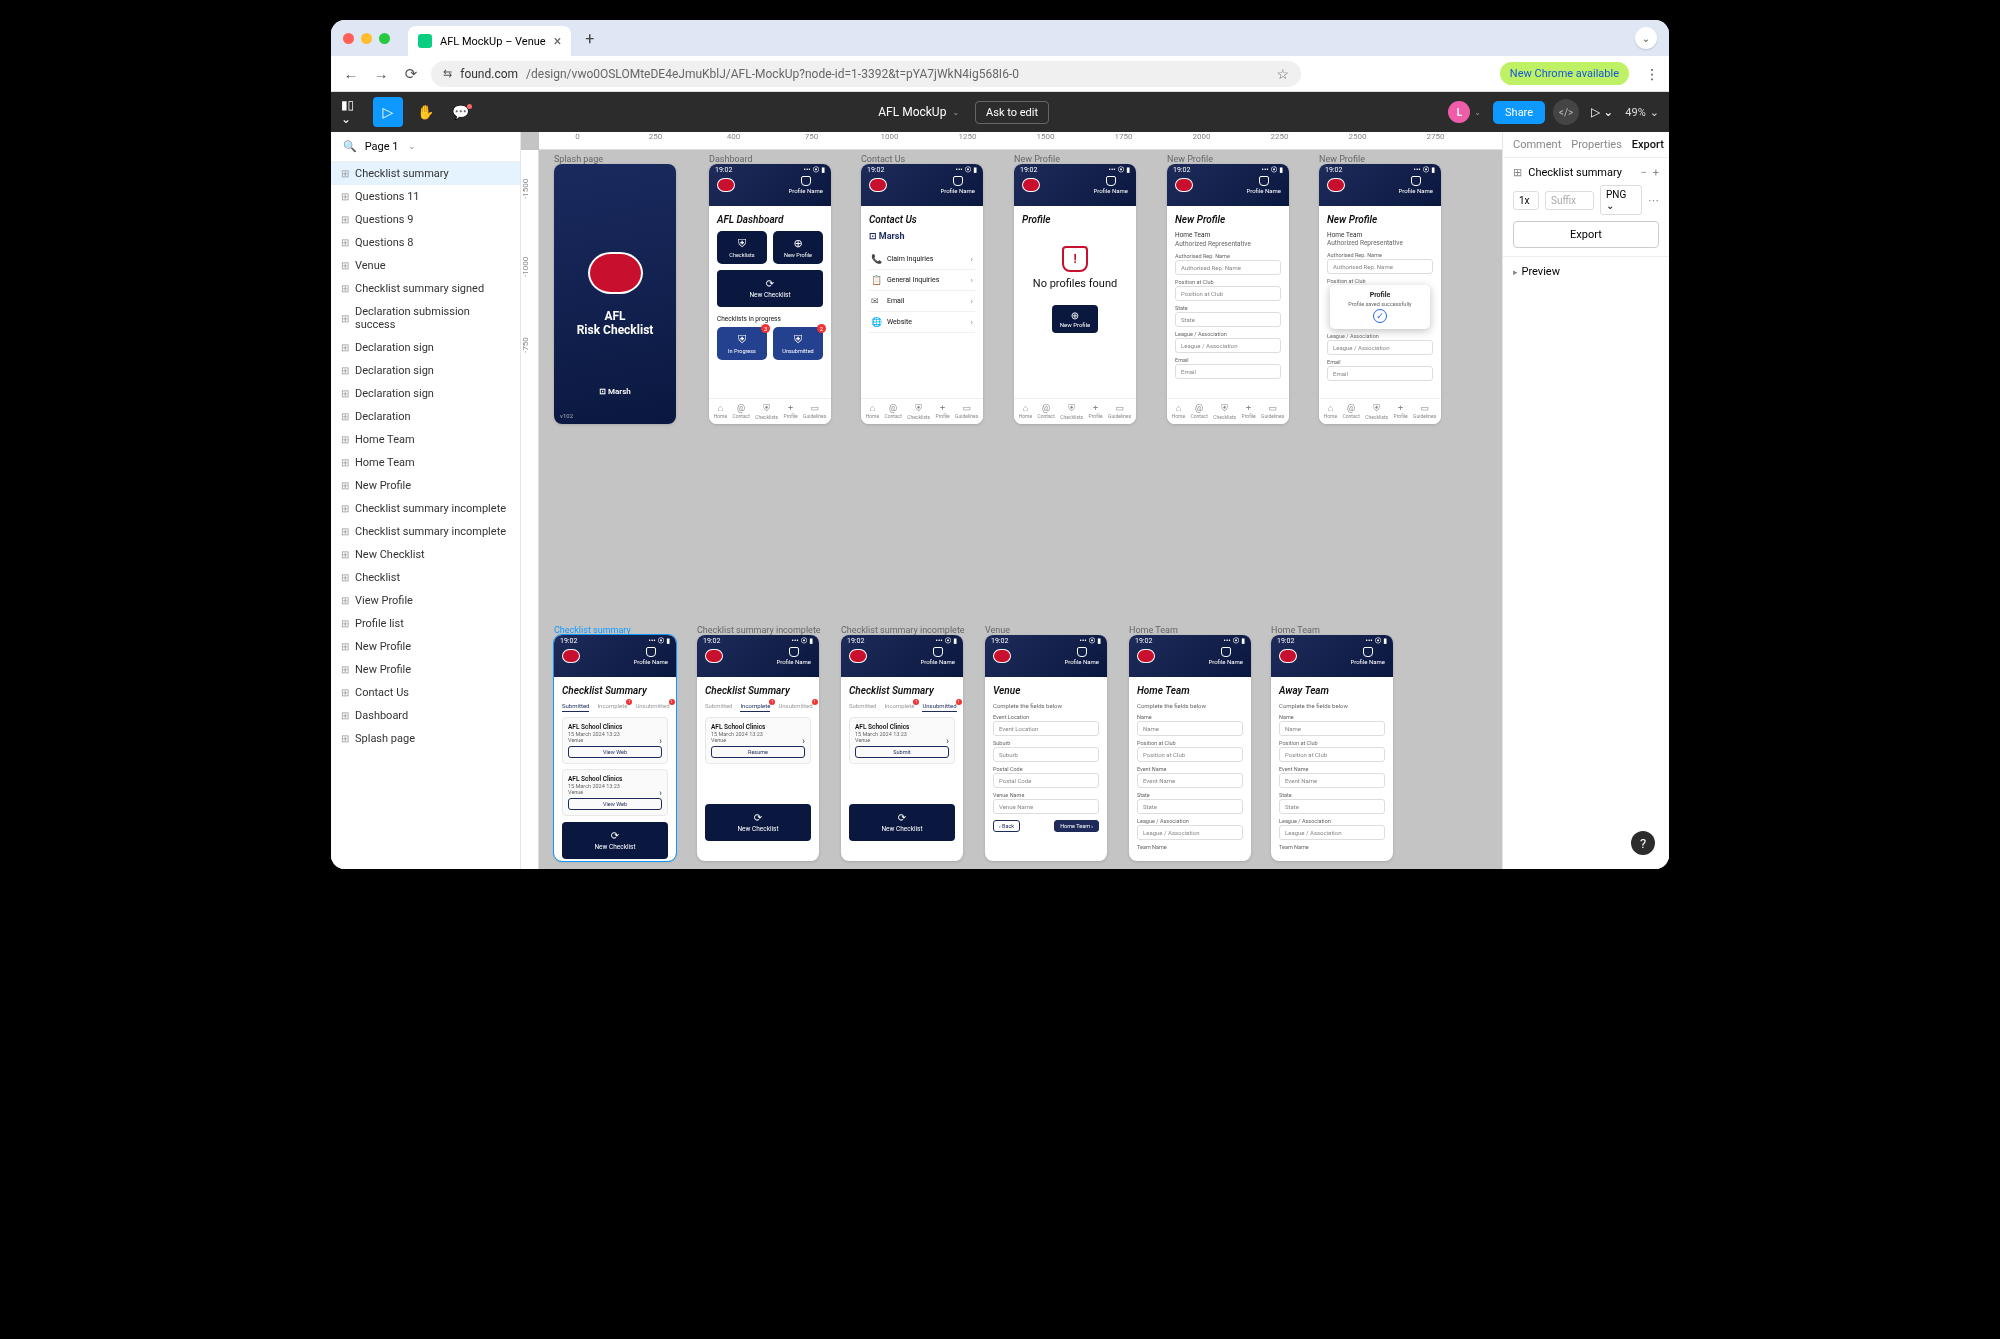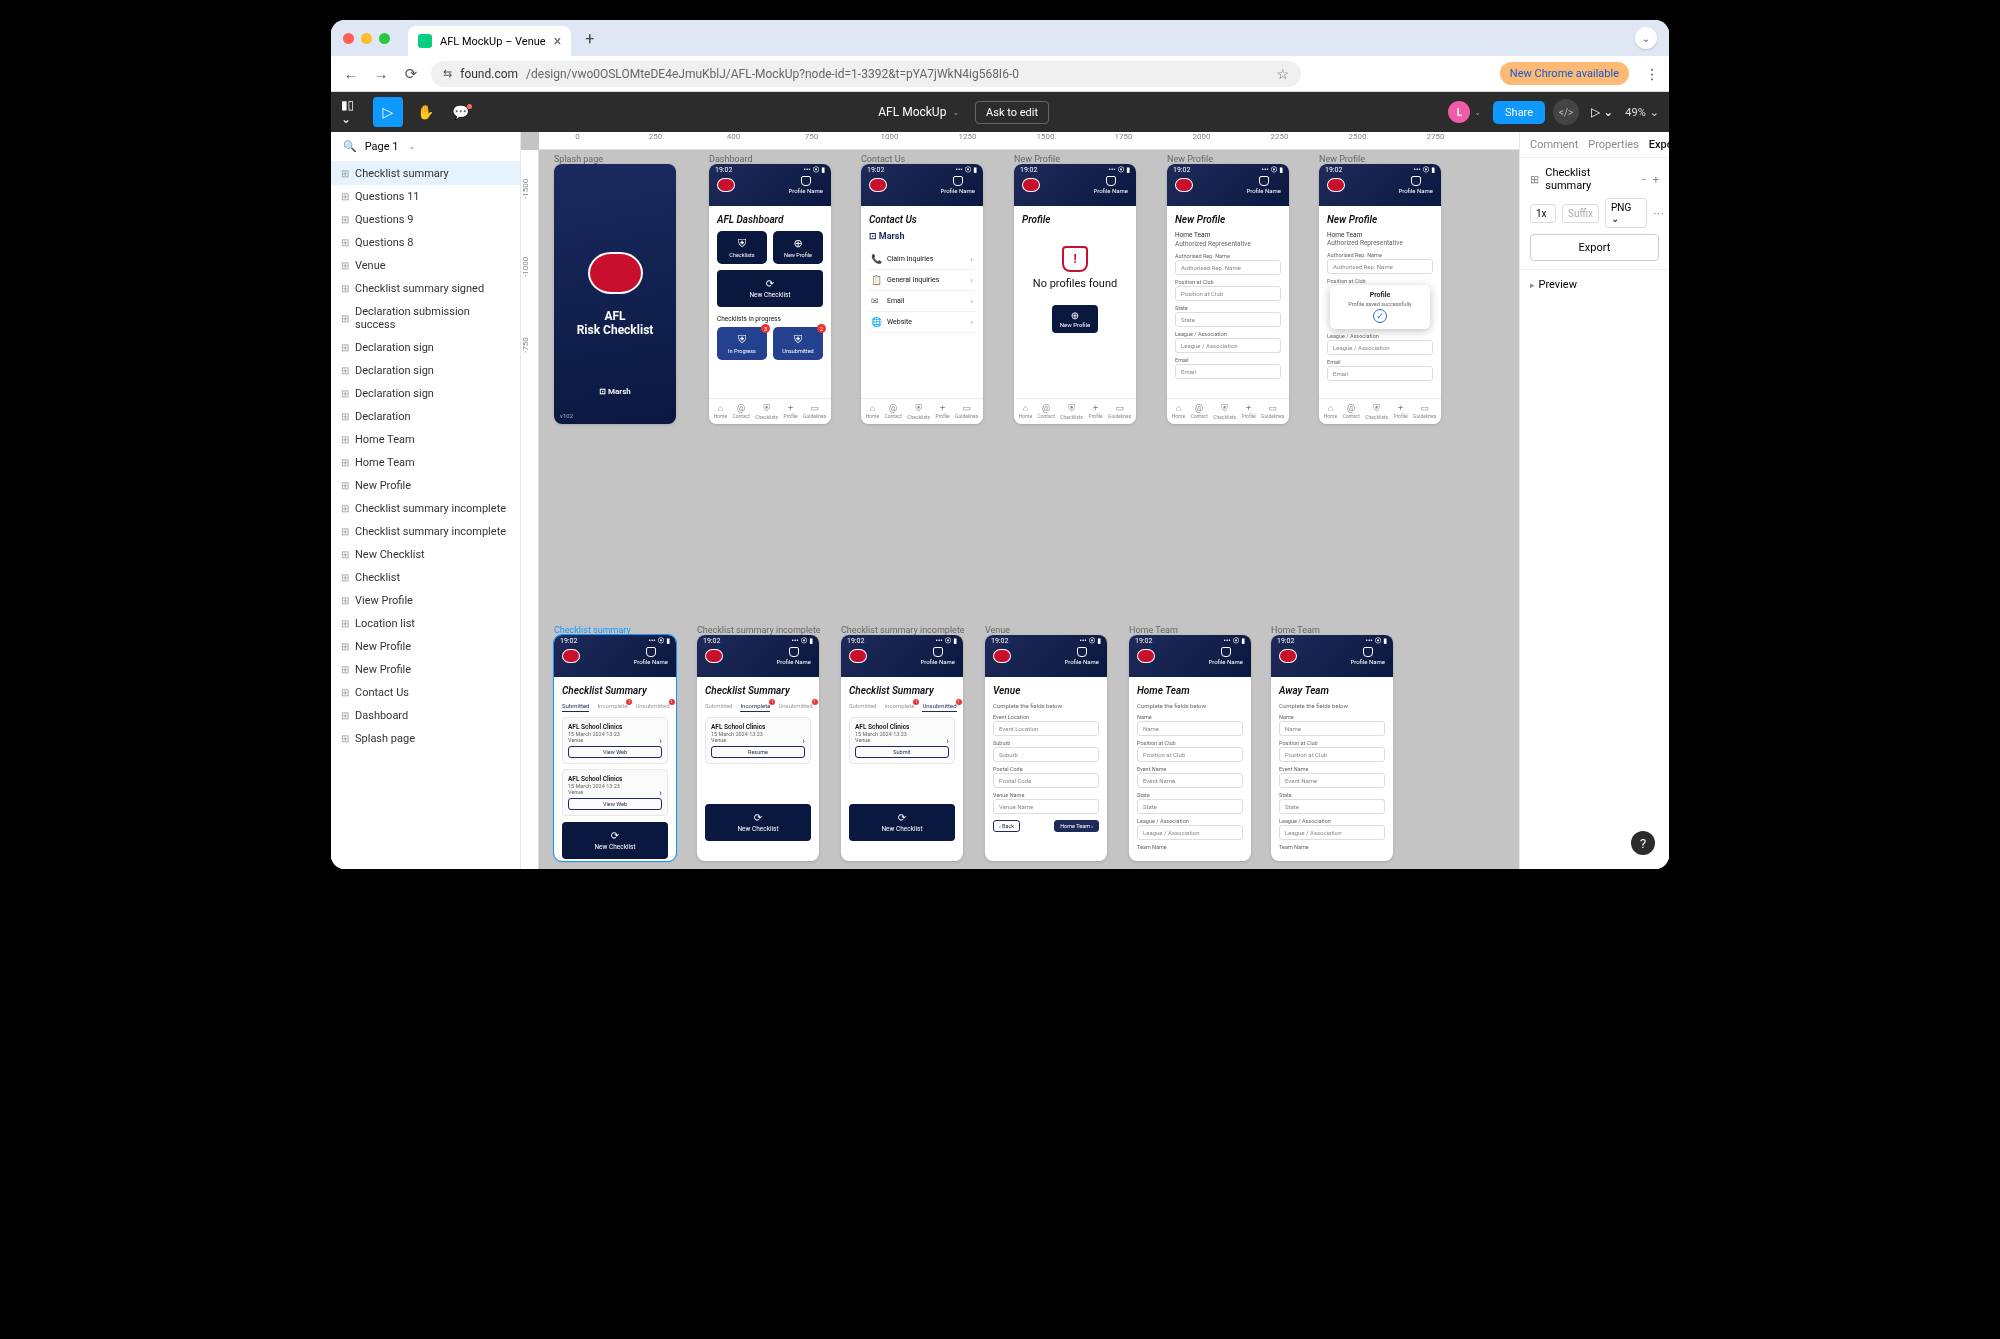--- a/index.html
+++ b/index.html
@@ -17,21 +17,21 @@
 .browser-top .spacer { flex: 1; }
 .chev-dd { width: 22px; height: 22px; background: #fff; border-radius: 50%; display: flex; align-items: center; justify-content: center; font-size: 10px; color: #555; box-shadow: 0 1px 2px rgba(0,0,0,0.15);}
 
 .addr-bar { background: #fff; height: 36px; border-bottom: 1px solid #ddd; display: flex; align-items: center; padding: 0 10px; gap: 10px; }
 .nav-btn { color: #555; font-size: 15px; width: 20px; text-align: center; cursor: pointer; }
 .url-field { flex: 0 1 auto; background: #f0f0f0; border-radius: 14px; height: 26px; display: flex; align-items: center; padding: 0 12px; gap: 8px; font-size: 12px; color: #333; width: 870px; position: relative; }
 .url-field .lock { font-size: 11px; color: #555; }
 .url-field .host { color: #333; }
 .url-field .star { margin-left: auto; color: #666; font-size: 14px; }
 .addr-bar .asp { flex: 1; }
-.chrome-pill { background: #fdba74; color: #1558d6; padding: 5px 10px; border-radius: 12px; font-size: 11px; }
+.chrome-pill { background: #bef264; color: #1558d6; padding: 5px 10px; border-radius: 12px; font-size: 11px; }
 .dots3 { color: #444; font-size: 14px; margin-left: 6px; }
 
 
 .figma { flex: 1; background: #2c2c2c; display: flex; flex-direction: column; min-height: 0; }
 .figma-top { height: 40px; background: #2c2c2c; display: flex; align-items: center; color: #fff; padding: 0 10px; gap: 8px; }
 .fig-logo { width: 24px; height: 24px; display: flex; align-items: center; justify-content: center; font-size: 12px; }
 .tool { width: 30px; height: 30px; display: flex; align-items: center; justify-content: center; border-radius: 4px; cursor: pointer; color: #ccc; font-size: 14px; }
 .tool.active { background: #0d99ff; color: #fff; }
 .tool .badge-dot { width: 5px; height: 5px; background: #f66; border-radius: 50%; position: relative; top: -6px; left: -3px; }
 .file-title { flex: 1; text-align: center; font-size: 12px; display: flex; justify-content: center; align-items: center; gap: 6px; }
@@ -86,21 +86,21 @@
 .fnav-item .ni { font-size: 9px; display: block; }
 
 
 .splash { background: linear-gradient(170deg, #1a2a5e, #0a1840); color: #fff; display: flex; flex-direction: column; align-items: center; justify-content: center; }
 .splash .slogo { width: 55px; height: 42px; background: #c8102e; border-radius: 50% / 60%; border: 2px solid #fff; margin-bottom: 15px; position: relative; }
 .splash .stitle { font-size: 12px; font-weight: 700; text-align: center; }
 .splash .marsh { position: absolute; bottom: 28px; font-size: 8px; font-weight: 600; }
 .splash .ver { position: absolute; bottom: 5px; left: 6px; font-size: 6px; color: #aab; }
 
 
-.right-panel { width: 150px; background: #fff; border-left: 1px solid #e6e6e6; font-size: 11px; }
+.right-panel { width: 167px; background: #fff; border-left: 1px solid #e6e6e6; font-size: 11px; }
 .rp-tabs { display: flex; padding: 6px 10px; gap: 10px; border-bottom: 1px solid #eee; }
 .rp-tab { color: #888; cursor: pointer; }
 .rp-tab.act { color: #111; font-weight: 500; }
 .rp-sec { padding: 8px 10px; border-bottom: 1px solid #eee; }
 .rp-row { display: flex; align-items: center; gap: 6px; margin-bottom: 6px; }
 .rp-row .box { border: 1px solid #ddd; padding: 3px 5px; border-radius: 3px; font-size: 10px; flex: 1; }
 .exp-btn { border: 1px solid #ccc; border-radius: 4px; padding: 6px; text-align: center; cursor: pointer; margin-top: 6px; }
 .rp-prev { padding: 8px 10px; display: flex; align-items: center; gap: 4px; }
 
 .help-btn { position: absolute; right: 14px; bottom: 14px; width: 24px; height: 24px; border-radius: 50%; background: #2c2c2c; color: #fff; display: flex; align-items: center; justify-content: center; font-size: 13px; cursor: pointer; }
@@ -275,21 +275,21 @@
             <div class="layer">
               <span class="licon">⊞</span>
               <span>Checklist</span>
             </div>
             <div class="layer">
               <span class="licon">⊞</span>
               <span>View Profile</span>
             </div>
             <div class="layer">
               <span class="licon">⊞</span>
-              <span>Location list</span>
+              <span>Profile list</span>
             </div>
             <div class="layer">
               <span class="licon">⊞</span>
               <span>New Profile</span>
             </div>
             <div class="layer">
               <span class="licon">⊞</span>
               <span>New Profile</span>
             </div>
             <div class="layer">

